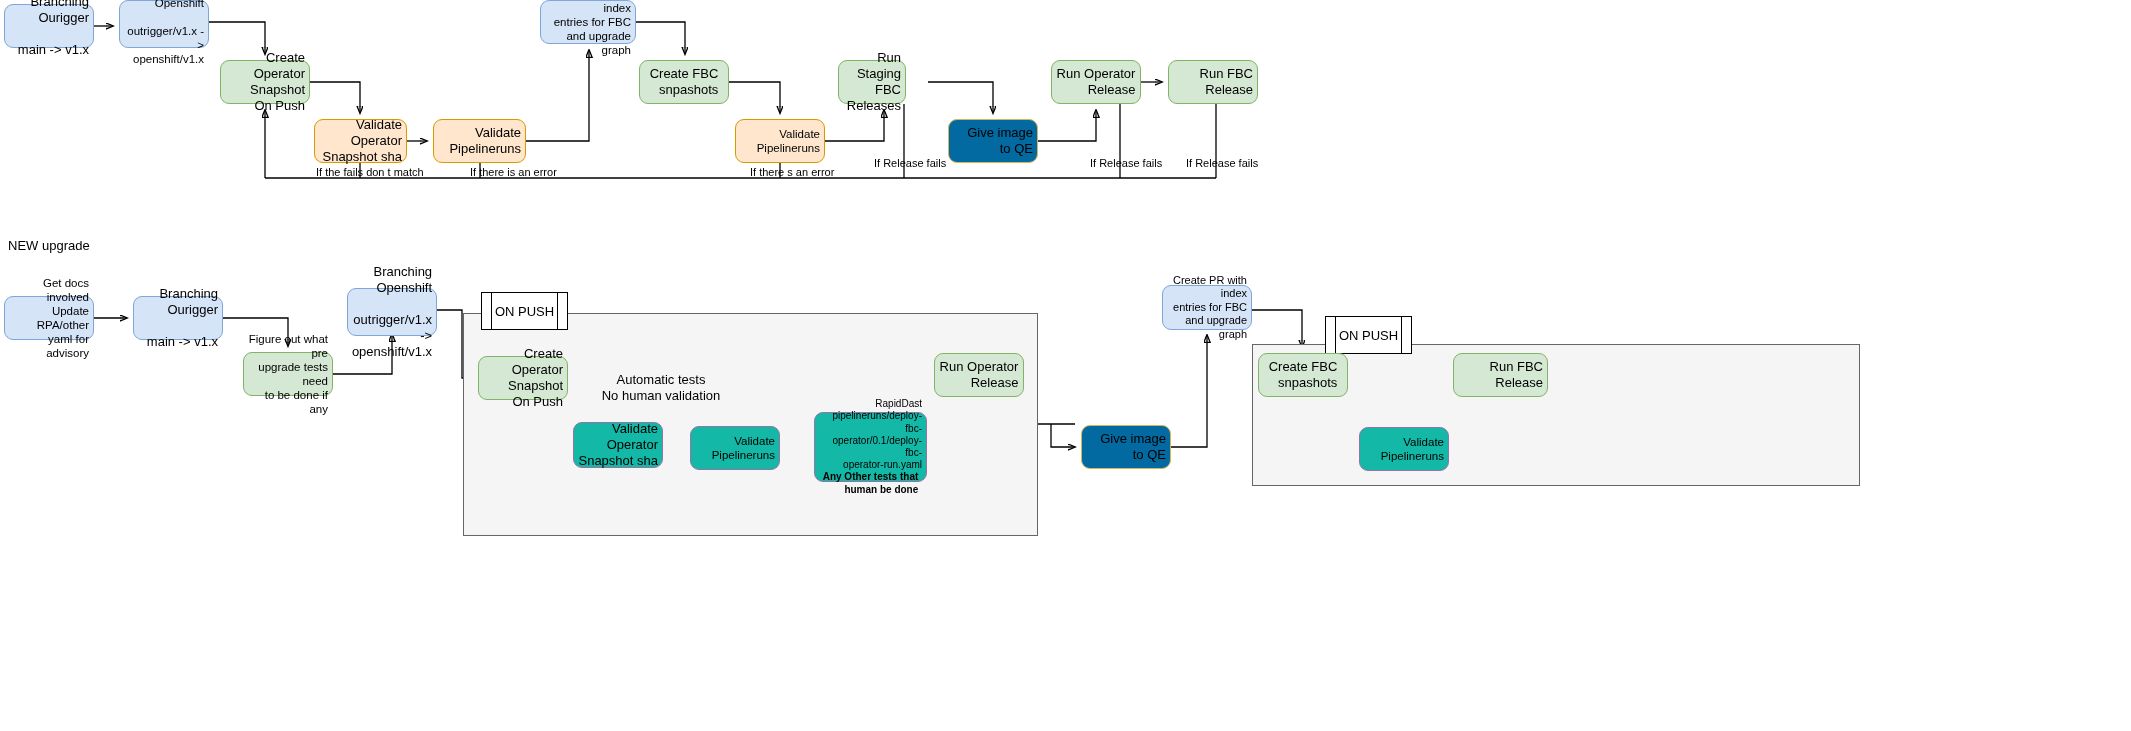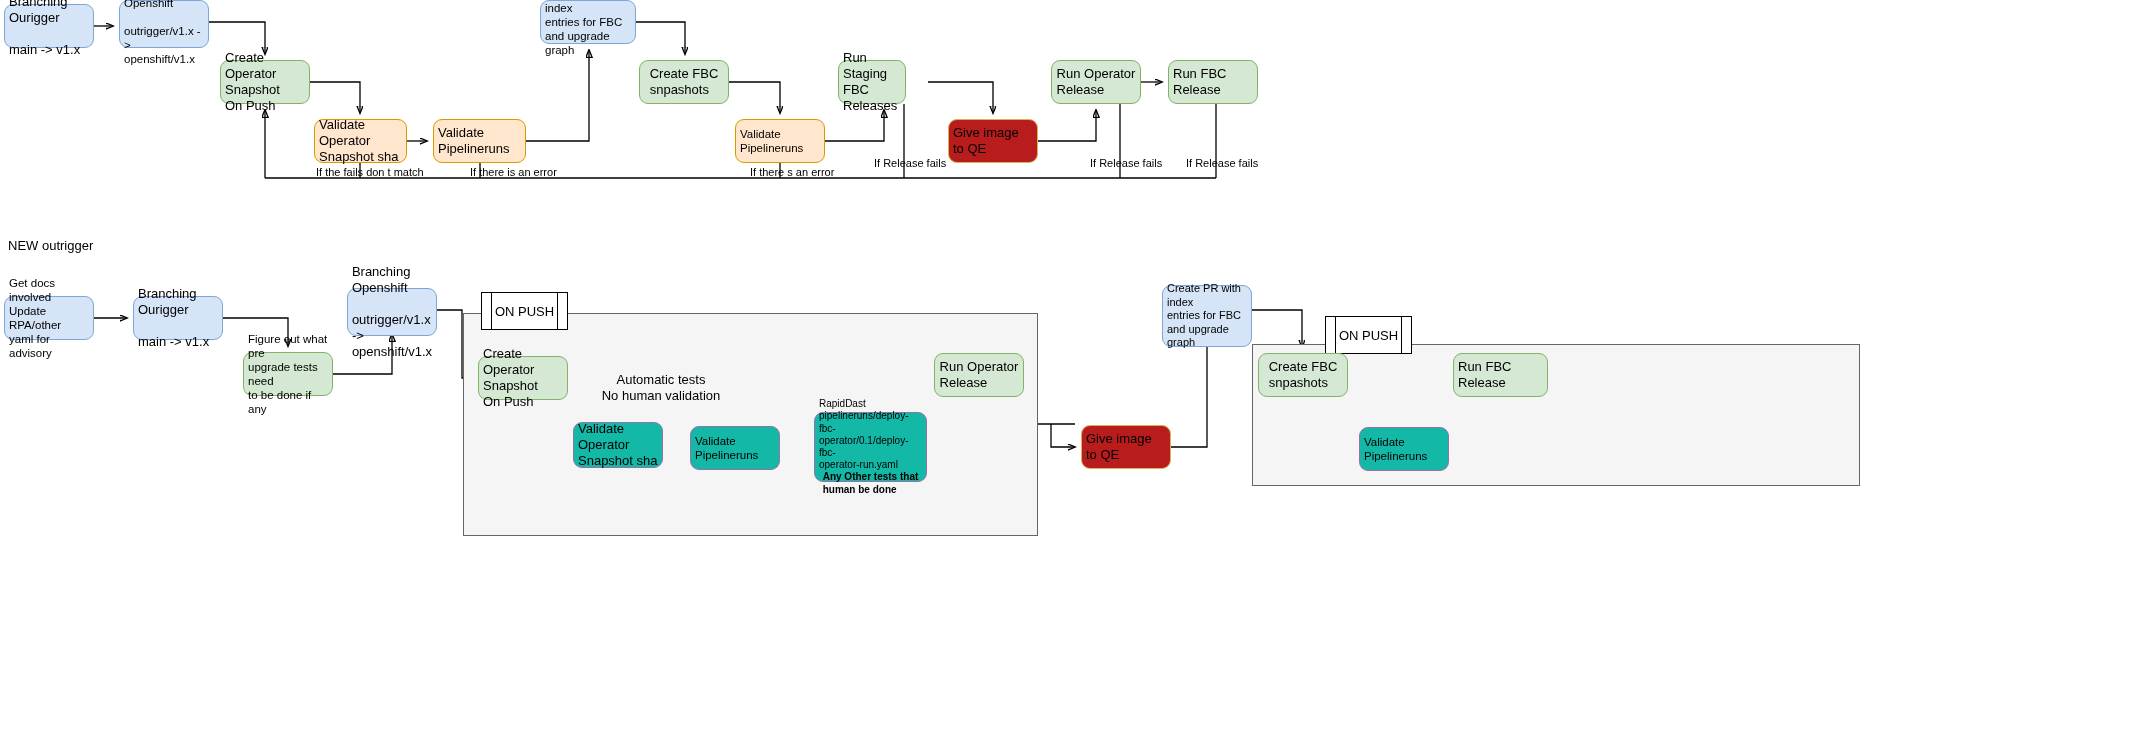--- a/index.html
+++ b/index.html
@@ -1,25 +1,25 @@
 <!DOCTYPE html>
 <html><head>
 <meta charset="utf-8">
 <style>
   html,body{margin:0;padding:0;background:#ffffff;}
   body{font-family:"Liberation Sans","DejaVu Sans",sans-serif;}
   #canvas{position:relative;width:2131px;height:731px;background:#ffffff;overflow:hidden;}
 
   .node{position:absolute;box-sizing:border-box;display:flex;align-items:center;justify-content:center;
-        text-align:left;border-radius:9px;border:1px solid #888;font-size:13px;line-height:1.22;
+        text-align:right;border-radius:9px;border:1px solid #888;font-size:13px;line-height:1.22;
         color:#000;padding:2px 4px;white-space:pre-line;}
   .blue  {background:#d5e4f7;border-color:#7ea6d6;}
   .green {background:#d5e8d4;border-color:#82b366;}
   .orange{background:#ffe6cc;border-color:#d79b00;}
-  .yellow{background:#b91c1c;border-color:#d6b656;}
+  .yellow{background:#0369a1;border-color:#d6b656;}
   .purple{background:#14b8a6;border-color:#9673a6;}
 
   .group{position:absolute;box-sizing:border-box;background:#f5f5f5;border:1px solid #666;}
   .grouplabel{position:absolute;box-sizing:border-box;background:#ffffff;border:1px solid #000;
               display:flex;align-items:center;justify-content:center;font-size:13px;color:#000;}
   .grouplabel::before,.grouplabel::after{content:"";position:absolute;top:0;bottom:0;width:0;border-left:1px solid #000;}
   .grouplabel::before{left:9px;}
   .grouplabel::after{right:9px;}
 
   .plain{position:absolute;font-size:13px;color:#000;line-height:1.25;white-space:pre-line;}
@@ -133,21 +133,21 @@
 Release</div>
   <div class="node green" style="left:1168px;top:60px;width:90px;height:44px;">Run FBC Release</div>
 
   <div class="edgelabel" style="left:316px;top:166px;">If the fails don t match</div>
   <div class="edgelabel" style="left:470px;top:166px;">If there is an error</div>
   <div class="edgelabel" style="left:750px;top:166px;text-align:right;">If there   s an error</div>
   <div class="edgelabel" style="left:874px;top:157px;">If Release fails</div>
   <div class="edgelabel" style="left:1090px;top:157px;">If Release fails</div>
   <div class="edgelabel" style="left:1186px;top:157px;">If Release fails</div>
 
-  <div class="plain" style="left:8px;top:238px;">NEW outrigger</div>
+  <div class="plain" style="left:8px;top:238px;">NEW upgrade</div>
 
   <div class="node blue" style="left:4px;top:296px;width:90px;height:44px;font-size:11.5px;">Get docs involved
 Update RPA/other
 yaml for advisory</div>
   <div class="node blue" style="left:133px;top:296px;width:90px;height:44px;">Branching Ourigger
 
 main -&gt; v1.x</div>
   <div class="node green" style="left:243px;top:352px;width:90px;height:44px;font-size:11.5px;">Figure out what pre
 upgrade tests need
 to be done if any</div>
@@ -167,21 +167,21 @@
 pipelineruns/deploy-fbc-
 operator/0.1/deploy-fbc-
 operator-run.yaml</span>
     <span class="bold">Any Other tests that
 human be done</span>
   </div>
 
   <div class="node green" style="left:934px;top:353px;width:90px;height:44px;">Run Operator
 Release</div>
   <div class="node yellow" style="left:1081px;top:425px;width:90px;height:44px;">Give image to QE</div>
-  <div class="node blue" style="left:1162px;top:285px;width:90px;height:62px;font-size:11px;">Create PR with index
+  <div class="node blue" style="left:1162px;top:285px;width:90px;height:45px;font-size:11px;">Create PR with index
 entries for FBC
 and upgrade graph</div>
   <div class="node green" style="left:1258px;top:353px;width:90px;height:44px;">Create FBC
 snpashots</div>
   <div class="node purple" style="left:1359px;top:427px;width:90px;height:44px;font-size:11.5px;">Validate Pipelineruns</div>
   <div class="node green" style="left:1453px;top:353px;width:95px;height:44px;">Run FBC Release</div>
 
   <div class="plain" style="left:596px;top:346px;width:130px;text-align:center;margin-top:26px;">Automatic tests
 No human validation</div>
 

